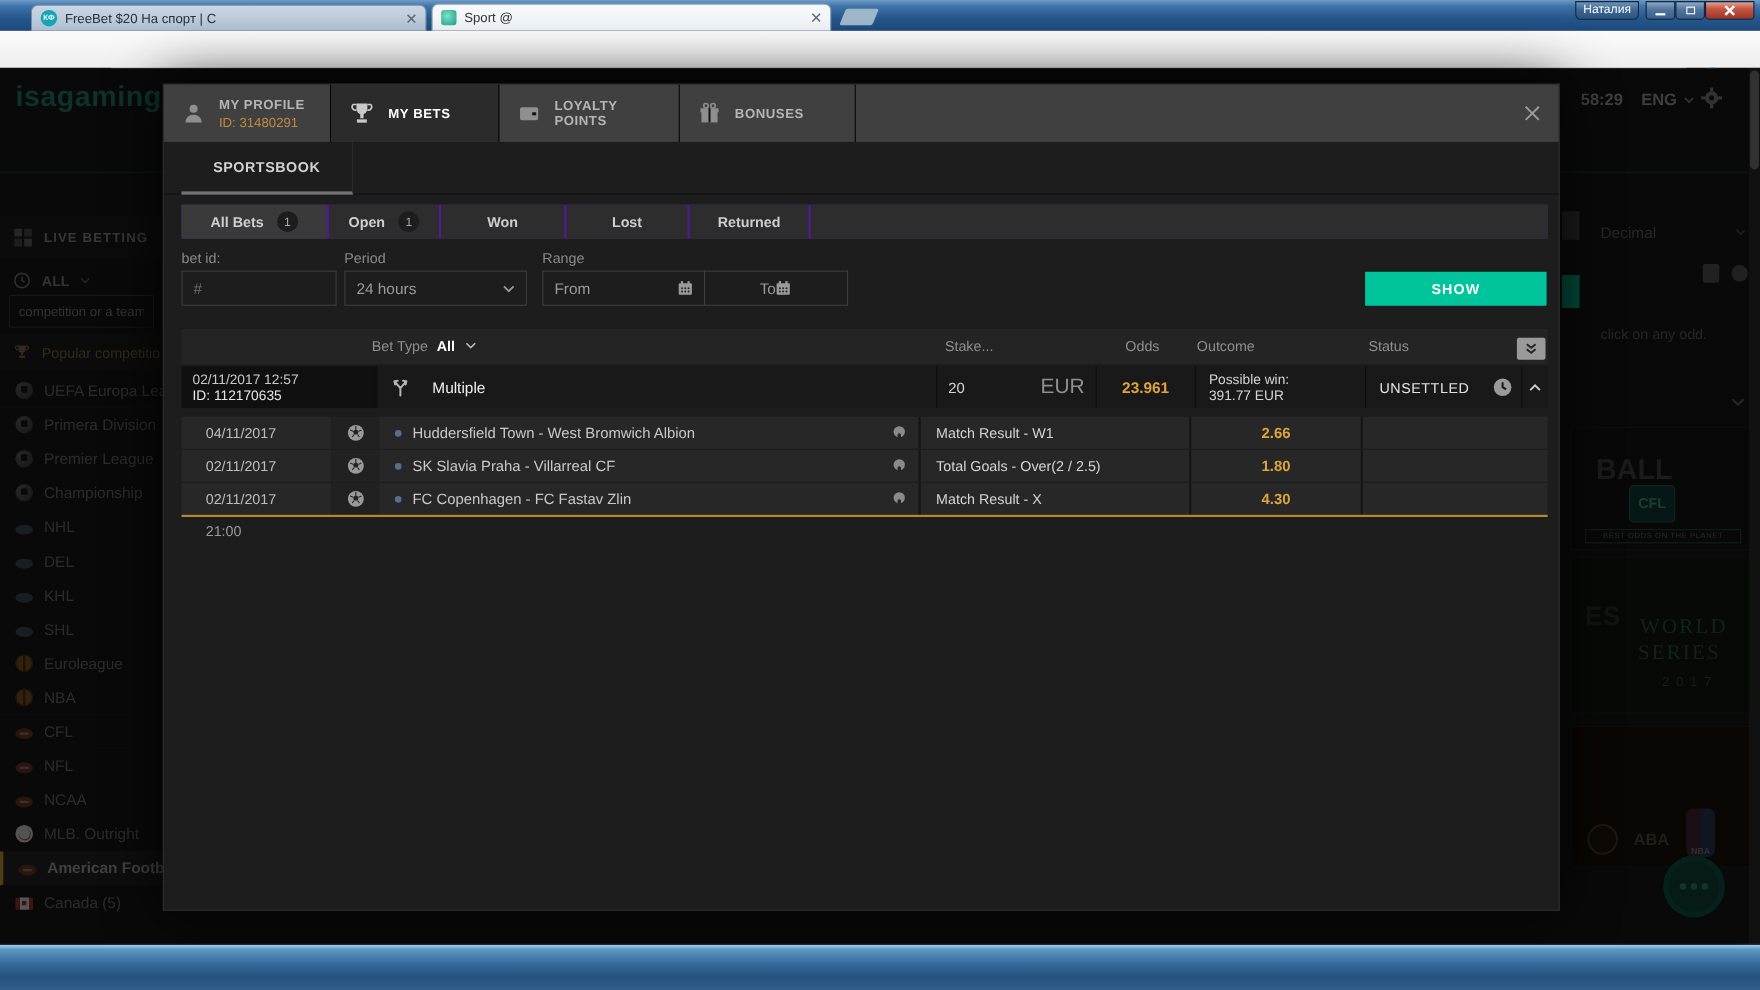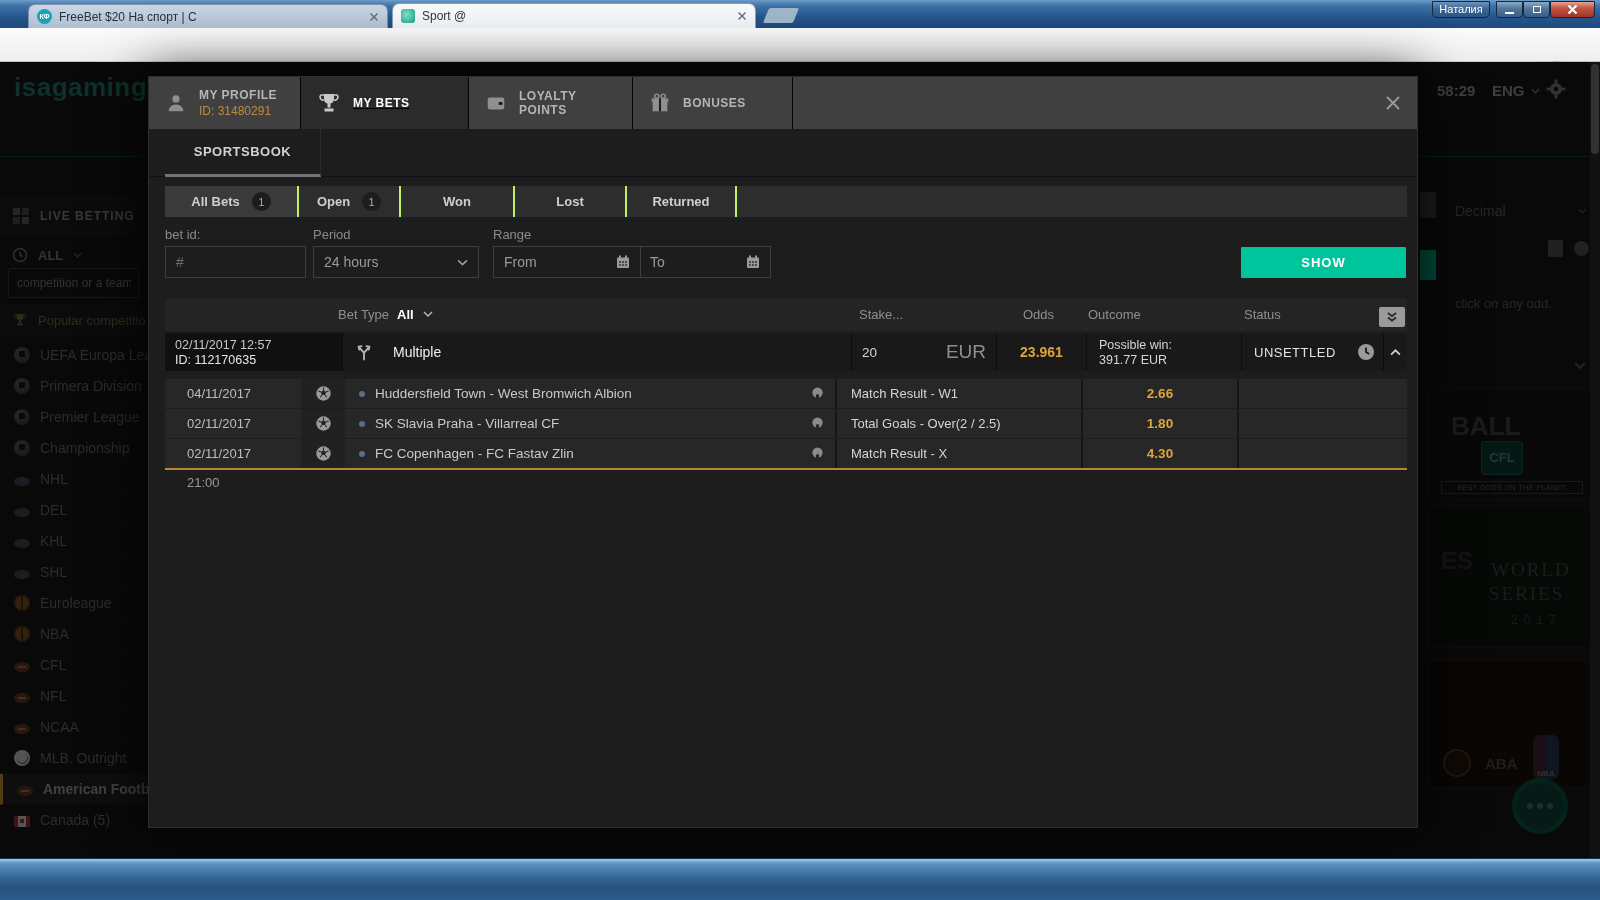--- a/index.html
+++ b/index.html
@@ -96,21 +96,21 @@
   .mtab-sub { font-size:12px; margin-top:2px; }
   .sub-orange { color:#c08a3e; } .sub-teal { color:#00c49b; }
   .mtab.active { background:#2b2b2b; } .mtab.active .mtab-label { color:#fff; }
   .mclose { left:1232px; top:14px; width:24px; height:24px; color:#9a9a9a; display:flex; align-items:center; justify-content:center; }
 
   .sbookbar { left:0; top:52px; width:1268px; height:48px; border-bottom:1px solid #111; }
   .sbooktab { left:16px; top:0; width:156px; height:48px; color:#d2d2d2; font-size:13px; font-weight:bold;
     letter-spacing:0.5px; display:flex; align-items:center; justify-content:center;
     border-bottom:3px solid #737373; border-right:1px solid #2a2a2a; }
 
-  .ftabs { left:16px; top:109px; width:1242px; height:31px; display:flex; background:#bef264; gap:2px; }
+  .ftabs { left:16px; top:109px; width:1242px; height:31px; display:flex; background:#4c1d95; gap:2px; }
   .ftab { background:#2d2d2d; color:#cfcfcf; font-size:13px; font-weight:bold; display:flex;
     align-items:center; justify-content:center; gap:12px; }
   .ftab.active { background:#3a3a3a; }
   .fbadge { width:19px; height:19px; border-radius:50%; background:#1d1d1d; color:#a8a8a8;
     font-size:11px; font-weight:normal; display:flex; align-items:center; justify-content:center; }
   .ffill { flex:1; background:#2d2d2d; }
 
   .flabel { color:#8a8a8a; font-size:13px; }
   .fbox { height:32px; border:1px solid #3e3e3e; background:transparent; color:#9a9a9a; font-size:14px;
     display:flex; align-items:center; padding:0 10px; }
@@ -457,21 +457,21 @@
             <svg width="22" height="22" viewBox="0 0 24 24" fill="currentColor">
               <circle cx="12" cy="7.5" r="4"></circle>
               <path d="M4 21c0-4.5 3.5-7.5 8-7.5s8 3 8 7.5z"></path>
             </svg>
           </span>
         <span>
           <div class="mtab-label">MY PROFILE</div>
           <div class="mtab-sub sub-orange">ID: 31480291</div>
         </span>
       </div>
-      <div class="mtab active" style="width:168px;text-decoration:underline;">
+      <div class="mtab active" style="width:153px;">
         <span class="ic" style="color:#c9c9c9;">
             <svg width="24" height="24" viewBox="0 0 24 24" fill="currentColor">
               <path d="M7 3h10v5a5 5 0 0 1-10 0z"></path>
               <path d="M7 4H4a3 3 0 0 0 3 5M17 4h3a3 3 0 0 1-3 5" fill="none" stroke="currentColor" stroke-width="1.5"></path>
               <rect x="10.5" y="12.5" width="3" height="4"></rect>
               <rect x="7.5" y="17.5" width="9" height="3"></rect>
             </svg>
           </span>
         <span class="mtab-label">MY BETS</span>
       </div>
@@ -547,21 +547,21 @@
           <g fill="#232323">
             <circle cx="4" cy="7" r="0.9"></circle>
             <circle cx="7" cy="7" r="0.9"></circle>
             <circle cx="10" cy="7" r="0.9"></circle>
             <circle cx="4" cy="10" r="0.9"></circle>
             <circle cx="7" cy="10" r="0.9"></circle>
             <circle cx="10" cy="10" r="0.9"></circle>
           </g>
         </svg>
     </div>
-    <div class="abs fbox" style="left:491px; top:169px; width:131px; justify-content:space-between; border-left:none;">
+    <div class="abs fbox" style="left:491px; top:169px; width:131px; justify-content:center; border-left:none;">
       <span>To</span>
       <svg width="14" height="14" viewBox="0 0 14 14" fill="#9a9a9a">
           <rect x="1" y="2.5" width="12" height="10.5" rx="1"></rect>
           <rect x="3" y="0.5" width="2" height="3"></rect>
           <rect x="9" y="0.5" width="2" height="3"></rect>
           <g fill="#232323">
             <circle cx="4" cy="7" r="0.9"></circle>
             <circle cx="7" cy="7" r="0.9"></circle>
             <circle cx="10" cy="7" r="0.9"></circle>
             <circle cx="4" cy="10" r="0.9"></circle>

